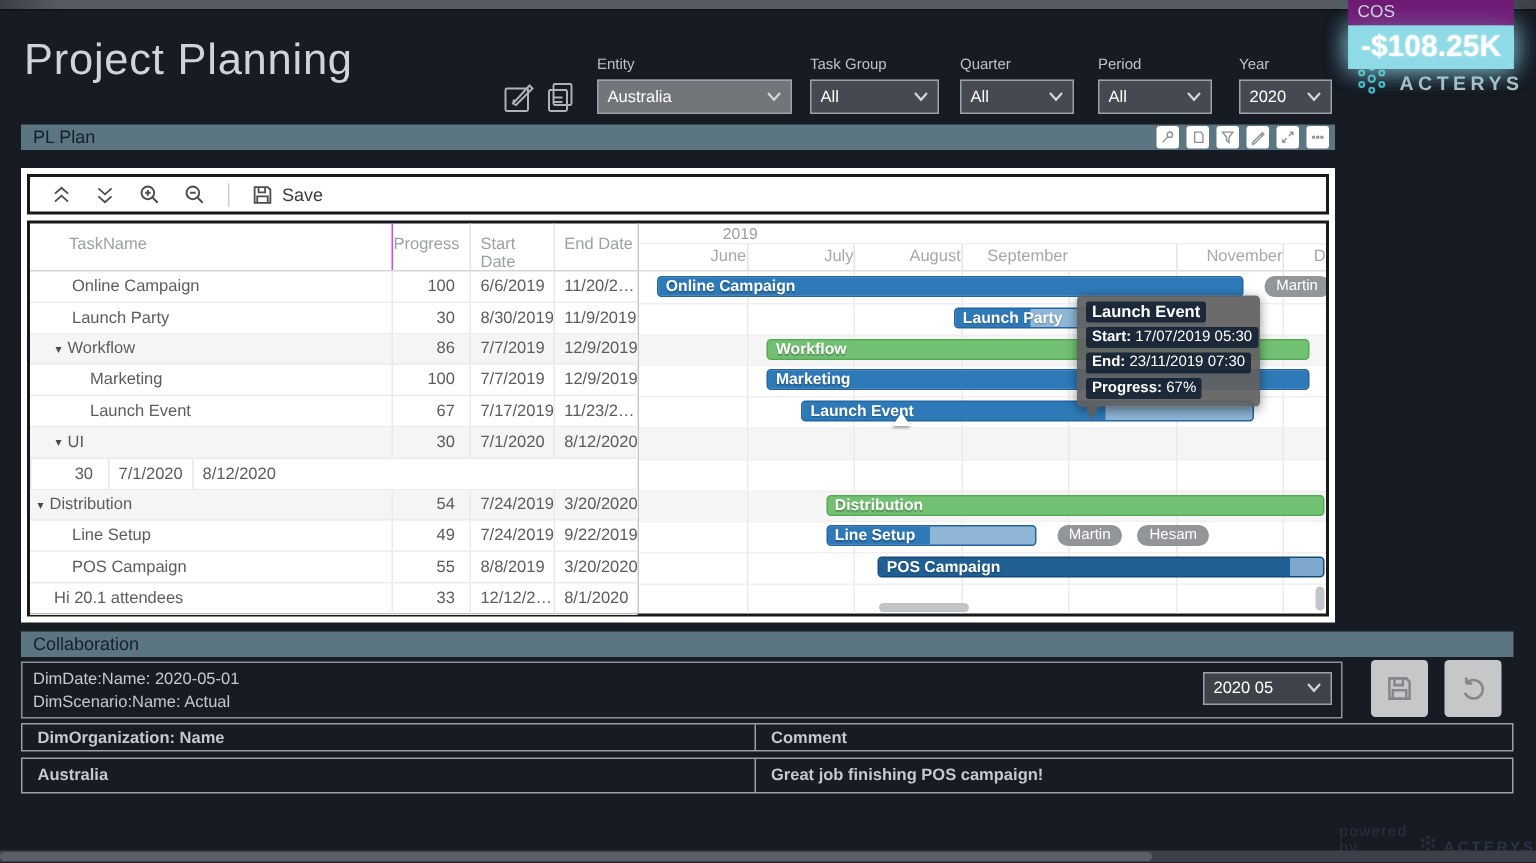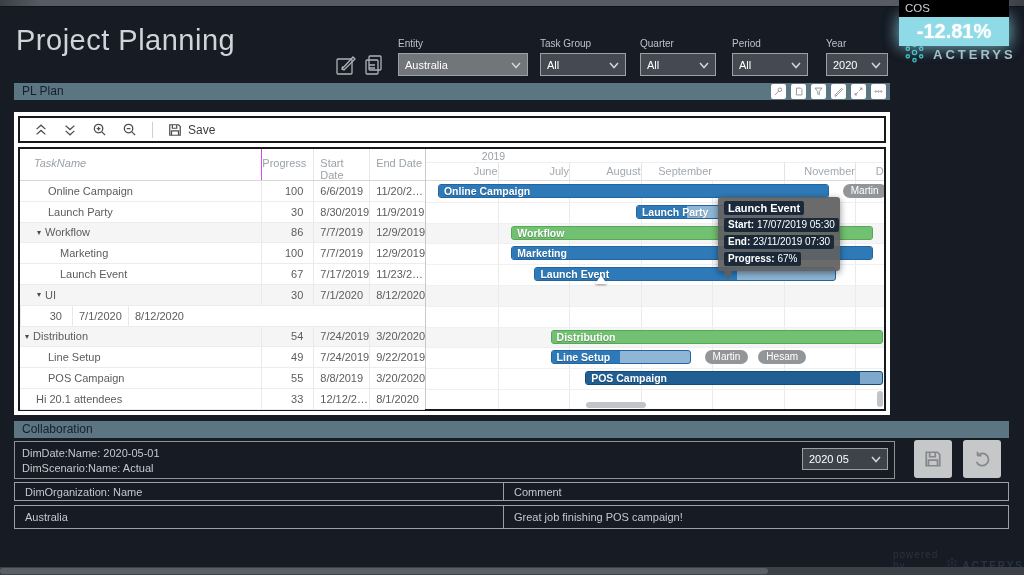--- a/index.html
+++ b/index.html
@@ -49,21 +49,21 @@
   .gtb{display:flex;align-items:center;}
   .gtb svg{stroke:#4d4d4d;fill:none;stroke-width:1.4;}
   .gtb-sep{width:1px;height:16px;background:#cfcfcf;}
   .gtb-save{display:flex;align-items:center;gap:6px;font-size:12px;color:#3c3c3c;}
 
   .gmain{position:absolute;left:4px;top:35px;right:4px;bottom:4px;background:#fff;
     border:2px solid #17191d;display:flex;}
   .gtable{width:406px;position:relative;border-right:1px solid #c9c9c9;}
   .gthead{height:32px;border-bottom:1px solid #d6d6d6;display:flex;font-size:11px;color:#9ba1a6;}
   .ghc{padding-top:8px;}
-  .ghc.c1{width:242px;padding-left:14px;font-style:italic;}
+  .ghc.c1{width:242px;padding-left:26px;}
   .ghc.c2{width:52px;text-align:right;padding-right:8px;border-left:1px solid #d946ef;}
   .ghc.c3{width:56px;padding-left:6px;border-left:1px solid #e6e6e6;}
   .ghc.c4{width:56px;padding-left:6px;border-left:1px solid #e6e6e6;}
   .trow{display:flex;height:20.8px;border-bottom:1px solid #ececec;font-size:11px;color:#5c5c5c;}
   .trow.shaded{background:#f5f5f6;}
   .tc{display:flex;align-items:center;overflow:hidden;white-space:nowrap;}
   .tc.c1{width:242px;}
   .tc.c2{width:52px;justify-content:flex-end;padding-right:10px;border-left:1px solid #e9e9e9;}
   .tc.c3{width:56px;padding-left:6px;border-left:1px solid #e9e9e9;}
   .tc.c4{width:56px;padding-left:6px;border-left:1px solid #e9e9e9;}
@@ -103,40 +103,40 @@
   .tt-chip{display:inline-block;background:rgba(16,32,50,.88);color:#fff;padding:1px 4px;
     border-radius:2px;font-size:10px;white-space:nowrap;}
   .tt-title .tt-chip{font-size:11px;font-weight:bold;}
   .tt-pointer{position:absolute;left:5px;bottom:-14px;width:0;height:0;
     border:5px solid transparent;border-top:10px solid rgba(96,96,96,.93);}
 
   
   .kpi{position:absolute;left:899px;width:110px;}
   .kpi:nth-of-type(1){top:84px;} .kpi:nth-of-type(2){top:169px;}
   .kpi:nth-of-type(3){top:254px;} .kpi:nth-of-type(4){top:339px;}
-  .kpi-label{height:17px;background:#000000;color:#ccd3d9;font-size:11.5px;line-height:17px;padding-left:6px;}
+  .kpi-label{height:17px;background:#701a75;color:#ccd3d9;font-size:11.5px;line-height:17px;padding-left:6px;}
   .kpi-value{height:29px;background:#8edae6;color:#fff;font-weight:bold;font-size:20px;text-align:center;
     line-height:29px;box-shadow:0 0 16px rgba(140,215,230,.35);text-shadow:0 0 2px rgba(255,255,255,.6);
     white-space:nowrap;overflow:hidden;}
   .kpi:nth-of-type(2) .kpi-value{font-size:14px;}
 
   
   .collab-bar{position:absolute;left:14px;top:421px;width:995px;height:17px;background:#5b7582;
     color:#15202b;font-size:12px;line-height:17px;padding-left:8px;}
   .collab-info{position:absolute;left:14px;top:441px;width:881px;height:38px;border:1px solid #8b9197;
     padding:4px 0 0 7px;font-size:11px;color:#c3c9cf;line-height:15px;}
   .collab-dd{position:absolute;left:802px;top:448px;width:86px;height:22px;background:#3e434a;
     border:1px solid #9aa0a6;color:#fff;font-size:11px;display:flex;align-items:center;
     justify-content:space-between;padding:0 6px;}
   .collab-btn{position:absolute;top:440px;width:38px;height:38px;background:#c5c7c9;border-radius:3px;
     display:flex;align-items:center;justify-content:center;border:none;}
   .collab-btn svg{stroke:#85888b;fill:none;stroke-width:1.5;}
   #collab-save{left:914px;} #collab-undo{left:963px;}
   .collab-th,.collab-tr{position:absolute;left:14px;width:995px;border:1px solid #9aa0a6;
-    display:flex;font-size:11px;color:#c3c9cf;align-items:center;}
+    display:flex;font-size:11px;color:#c3c9cf;align-items:center;font-weight:bold;}
   .collab-th{top:482px;height:19px;}
   .collab-tr{top:505px;height:24px;}
   .cc1{width:489px;padding-left:10px;border-right:1px solid #9aa0a6;align-self:stretch;
     display:flex;align-items:center;}
   .cc2{padding-left:10px;}
 
   
   .powered{position:absolute;left:893px;top:549px;display:flex;align-items:flex-end;gap:5px;
     font-size:10px;color:#2b3342;}
   .powered .ptext{letter-spacing:1px;}
@@ -494,20 +494,21 @@
 <div class="kpi">
   <div class="kpi-label">Project Finish</div>
   <div class="kpi-value">2020-10-11 0…</div>
 </div>
 <div class="kpi">
   <div class="kpi-label">Utilization</div>
   <div class="kpi-value">-12.81%</div>
 </div>
 <div class="kpi">
   <div class="kpi-label">COS</div>
+  <div class="kpi-value">-$108.25K</div>
 </div>
 
 <div class="collab-bar">
   <span>Collaboration</span>
 </div>
 <div class="collab-info">
   <div>DimDate:Name: 2020-05-01</div>
   <div>DimScenario:Name: Actual</div>
 </div>
 <div class="collab-dd">

